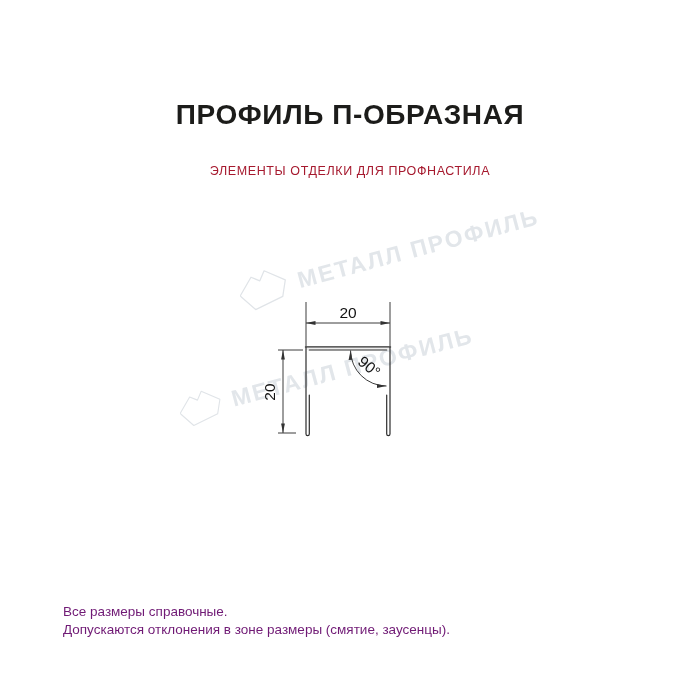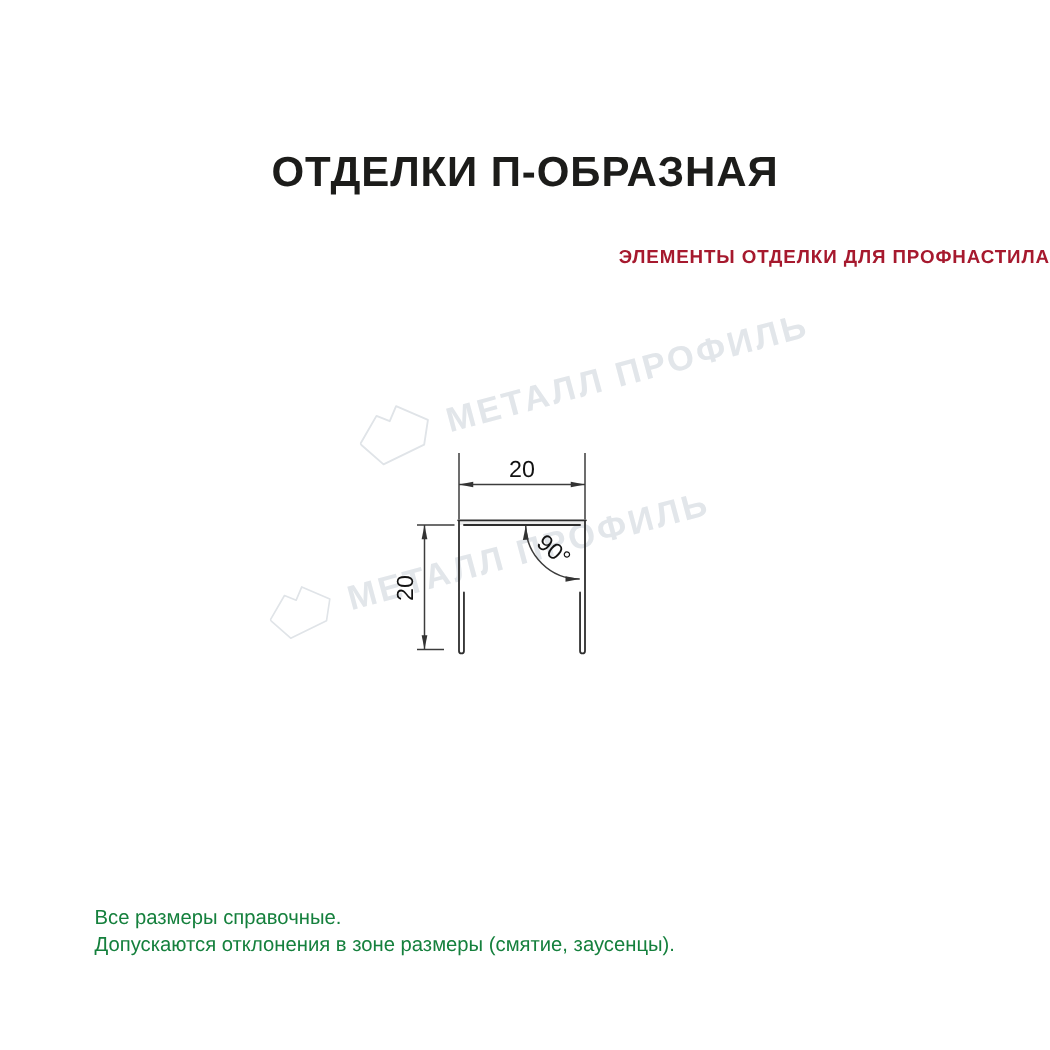--- a/index.html
+++ b/index.html
@@ -6,48 +6,48 @@
   .page{
     position:relative;width:700px;height:700px;background:#ffffff;
     font-family:"Liberation Sans",sans-serif;overflow:hidden;
   }
   .header{position:absolute;left:0;top:100px;width:700px;text-align:center;}
   .title{
     margin:0;font-size:28px;line-height:29px;font-weight:800;
     color:#1c1c1a;letter-spacing:0.6px;
   }
   .subtitle{
-    position:absolute;left:0;top:164px;width:700px;text-align:right;
-    font-size:12.5px;font-weight:700;letter-spacing:0.6px;color:#a6192e;
+    position:absolute;left:0;top:164px;width:700px;text-align:center;
+    font-size:12.5px;font-weight:400;letter-spacing:0.6px;color:#a6192e;
   }
   .wm{
     position:absolute;display:flex;align-items:center;gap:10px;
     transform:rotate(-15deg);transform-origin:left center;
     color:#e2e6ea;font-weight:700;font-size:23px;letter-spacing:2px;
     white-space:nowrap;user-select:none;
   }
   .wm-1{left:240px;top:275px;}
   .wm-2{left:180px;top:395px;}
   .wm svg{display:block;}
   .drawing{position:absolute;left:0;top:0;width:700px;height:700px;}
   .drawing text{
     font-family:"Liberation Sans",sans-serif;font-size:15.5px;fill:#121212;
   }
   .footer{
     position:absolute;left:63px;top:603px;
-    font-size:13.5px;line-height:18px;color:#15803d;
+    font-size:13.5px;line-height:18px;color:#701a75;
   }
 </style>
 </head>
 <body>
 
 <div class="page">
 
   <div class="header">
-    <h1 class="title"><span>ОТДЕЛКИ П-ОБРАЗНАЯ</span><br></h1>
+    <h1 class="title"><span>ПРОФИЛЬ П-ОБРАЗНАЯ</span><br></h1>
   </div>
   <div class="subtitle">ЭЛЕМЕНТЫ ОТДЕЛКИ ДЛЯ ПРОФНАСТИЛА</div>
 
   <div class="wm wm-1">
     <svg width="50" height="42" viewBox="0 0 52 44">
       <polygon points="0,22 16,6 24,12 31,3 50,18 43,34 12,40" fill="none" stroke="#e0e4e8" stroke-width="1.3" stroke-linejoin="round"></polygon>
     </svg>
     <span>МЕТАЛЛ ПРОФИЛЬ</span>
   </div>
 

